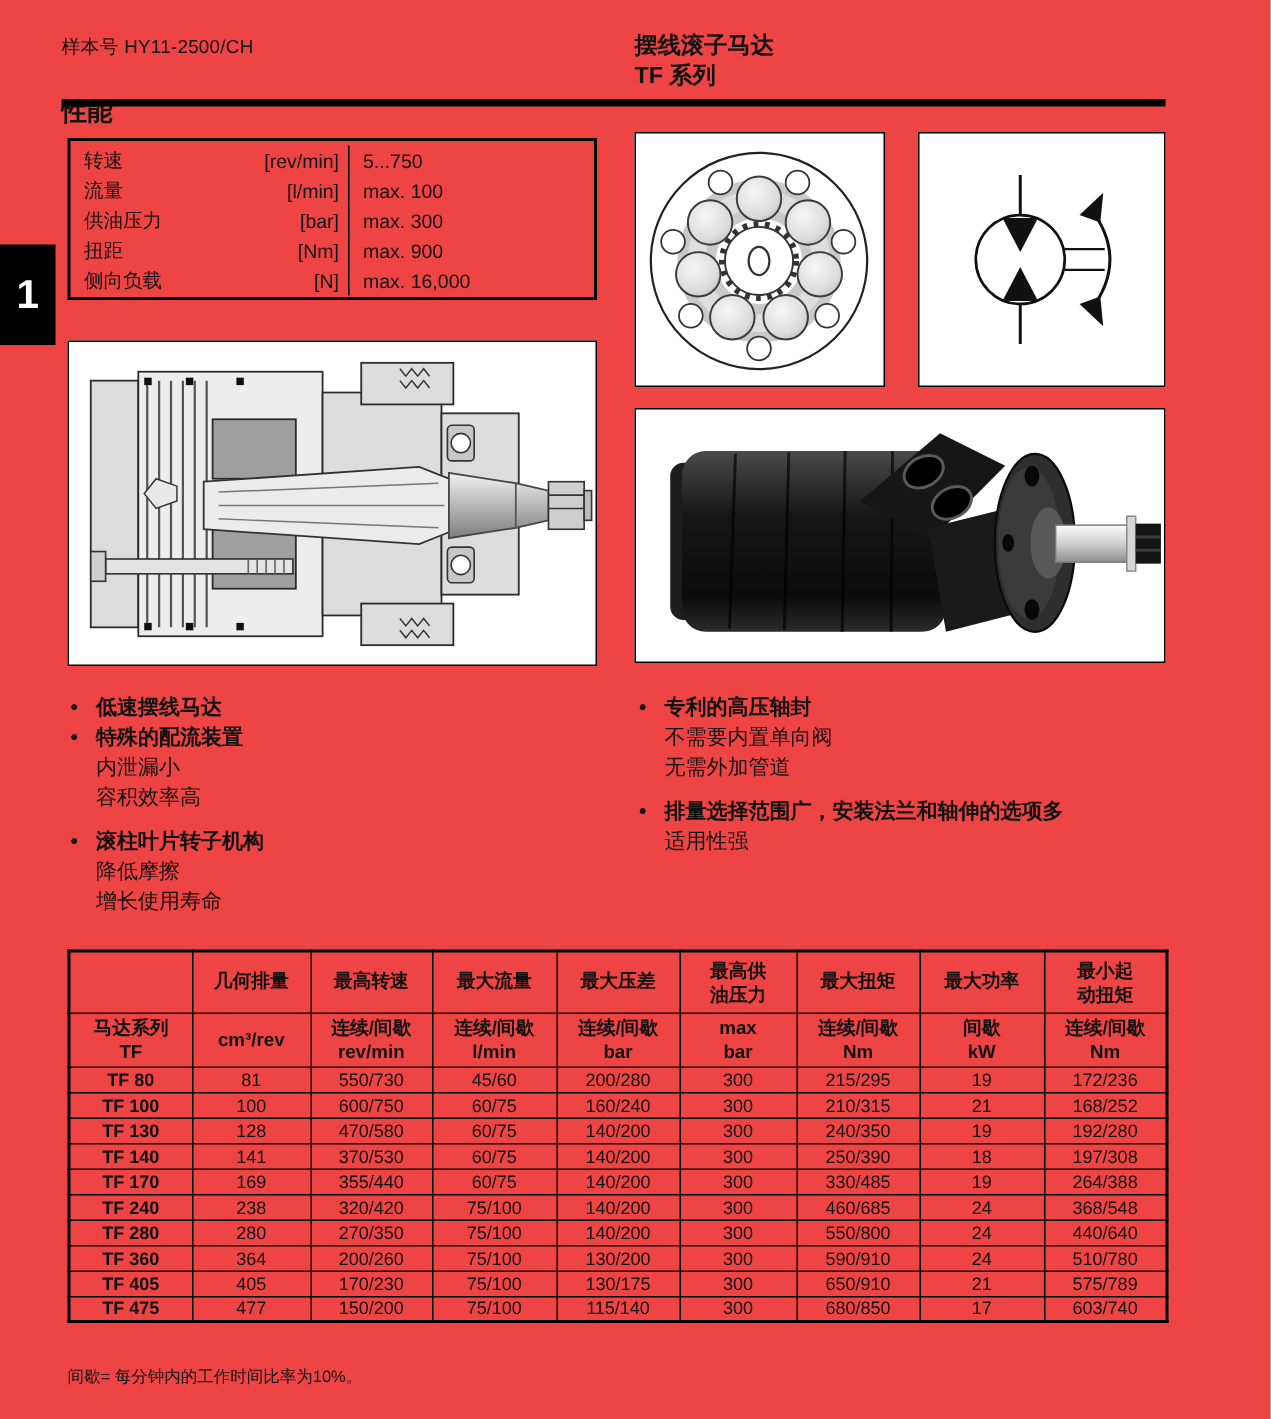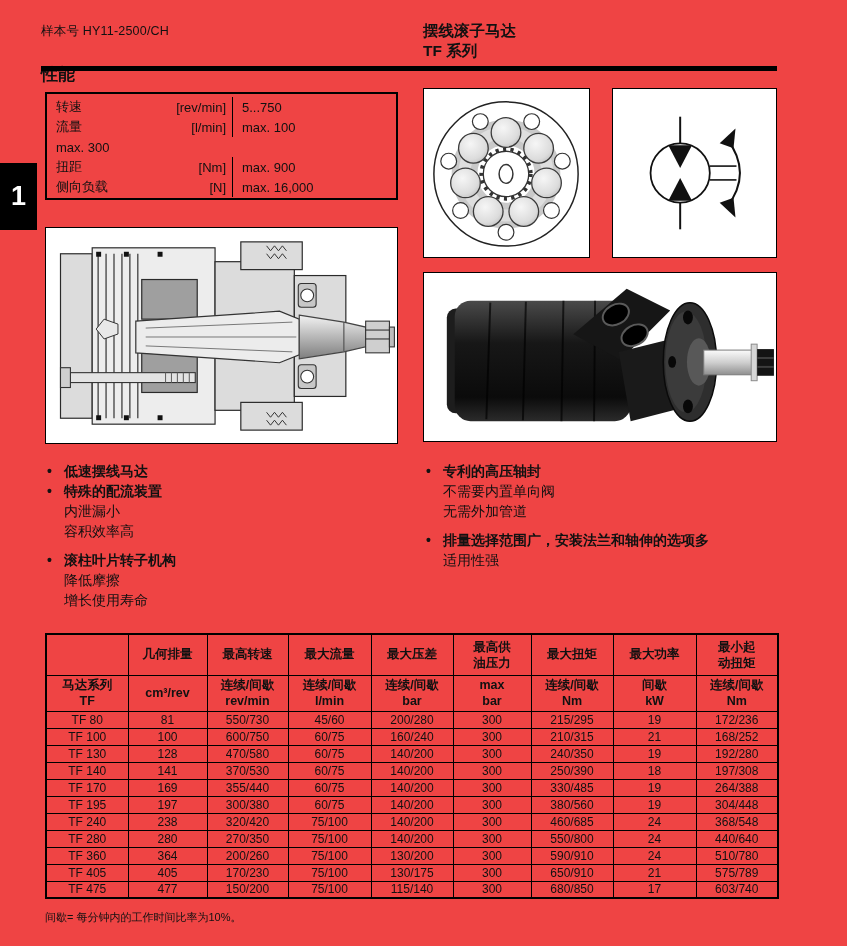--- a/index.html
+++ b/index.html
@@ -42,21 +42,21 @@
   .feat-sub { padding-left:17px; font-weight:normal; }
   .gap { margin-top:9px; }
   
   .main-table { position:absolute; left:45px; top:633px; border-collapse:collapse; table-layout:fixed; }
   .main-table th, .main-table td { border:1px solid #000; text-align:center; vertical-align:middle; }
   .main-table { border:2px solid #000; }
   .main-table th { font-size:12.5px; font-weight:bold; }
   .row-group th { height:41px; }
   .row-units th { height:36px; }
   .main-table td { height:17px; font-size:12px; padding:0; }
-  td.rowhead { font-weight:normal; font-size:12px;margin-top:24px; }
+  td.rowhead { font-weight:bold; font-size:12px;margin-top:24px; }
   .u2 div { line-height:16px; }
   
   .footnote { position:absolute; left:45px; top:910px; font-size:11px; }
 </style>
 </head>
 <body>
 
 <div class="page">
 
   <div class="hdr-code">样本号 HY11-2500/CH</div>
@@ -80,20 +80,24 @@
 
       <div class="spec-row">
         <div class="spec-left">
           <span class="spec-label">流量</span>
           <span class="spec-unit">[l/min]</span>
         </div>
         <span class="spec-val">max. 100</span>
       </div>
 
       <div class="spec-row">
+        <div class="spec-left">
+          <span class="spec-label">供油压力</span>
+          <span class="spec-unit">[bar]</span>
+        </div>
         <span class="spec-val">max. 300</span>
       </div>
 
       <div class="spec-row">
         <div class="spec-left">
           <span class="spec-label">扭距</span>
           <span class="spec-unit">[Nm]</span>
         </div>
         <span class="spec-val">max. 900</span>
       </div>
@@ -432,31 +436,20 @@
           <td>169</td>
           <td>355/440</td>
           <td>60/75</td>
           <td>140/200</td>
           <td>300</td>
           <td>330/485</td>
           <td>19</td>
           <td>264/388</td>
         </tr>
 
-        <tr>
-          <td class="rowhead">TF 195</td>
-          <td>197</td>
-          <td>300/380</td>
-          <td>60/75</td>
-          <td>140/200</td>
-          <td>300</td>
-          <td>380/560</td>
-          <td>19</td>
-          <td>304/448</td>
-        </tr>
 
         <tr>
           <td class="rowhead">TF 240</td>
           <td>238</td>
           <td>320/420</td>
           <td>75/100</td>
           <td>140/200</td>
           <td>300</td>
           <td>460/685</td>
           <td>24</td>

